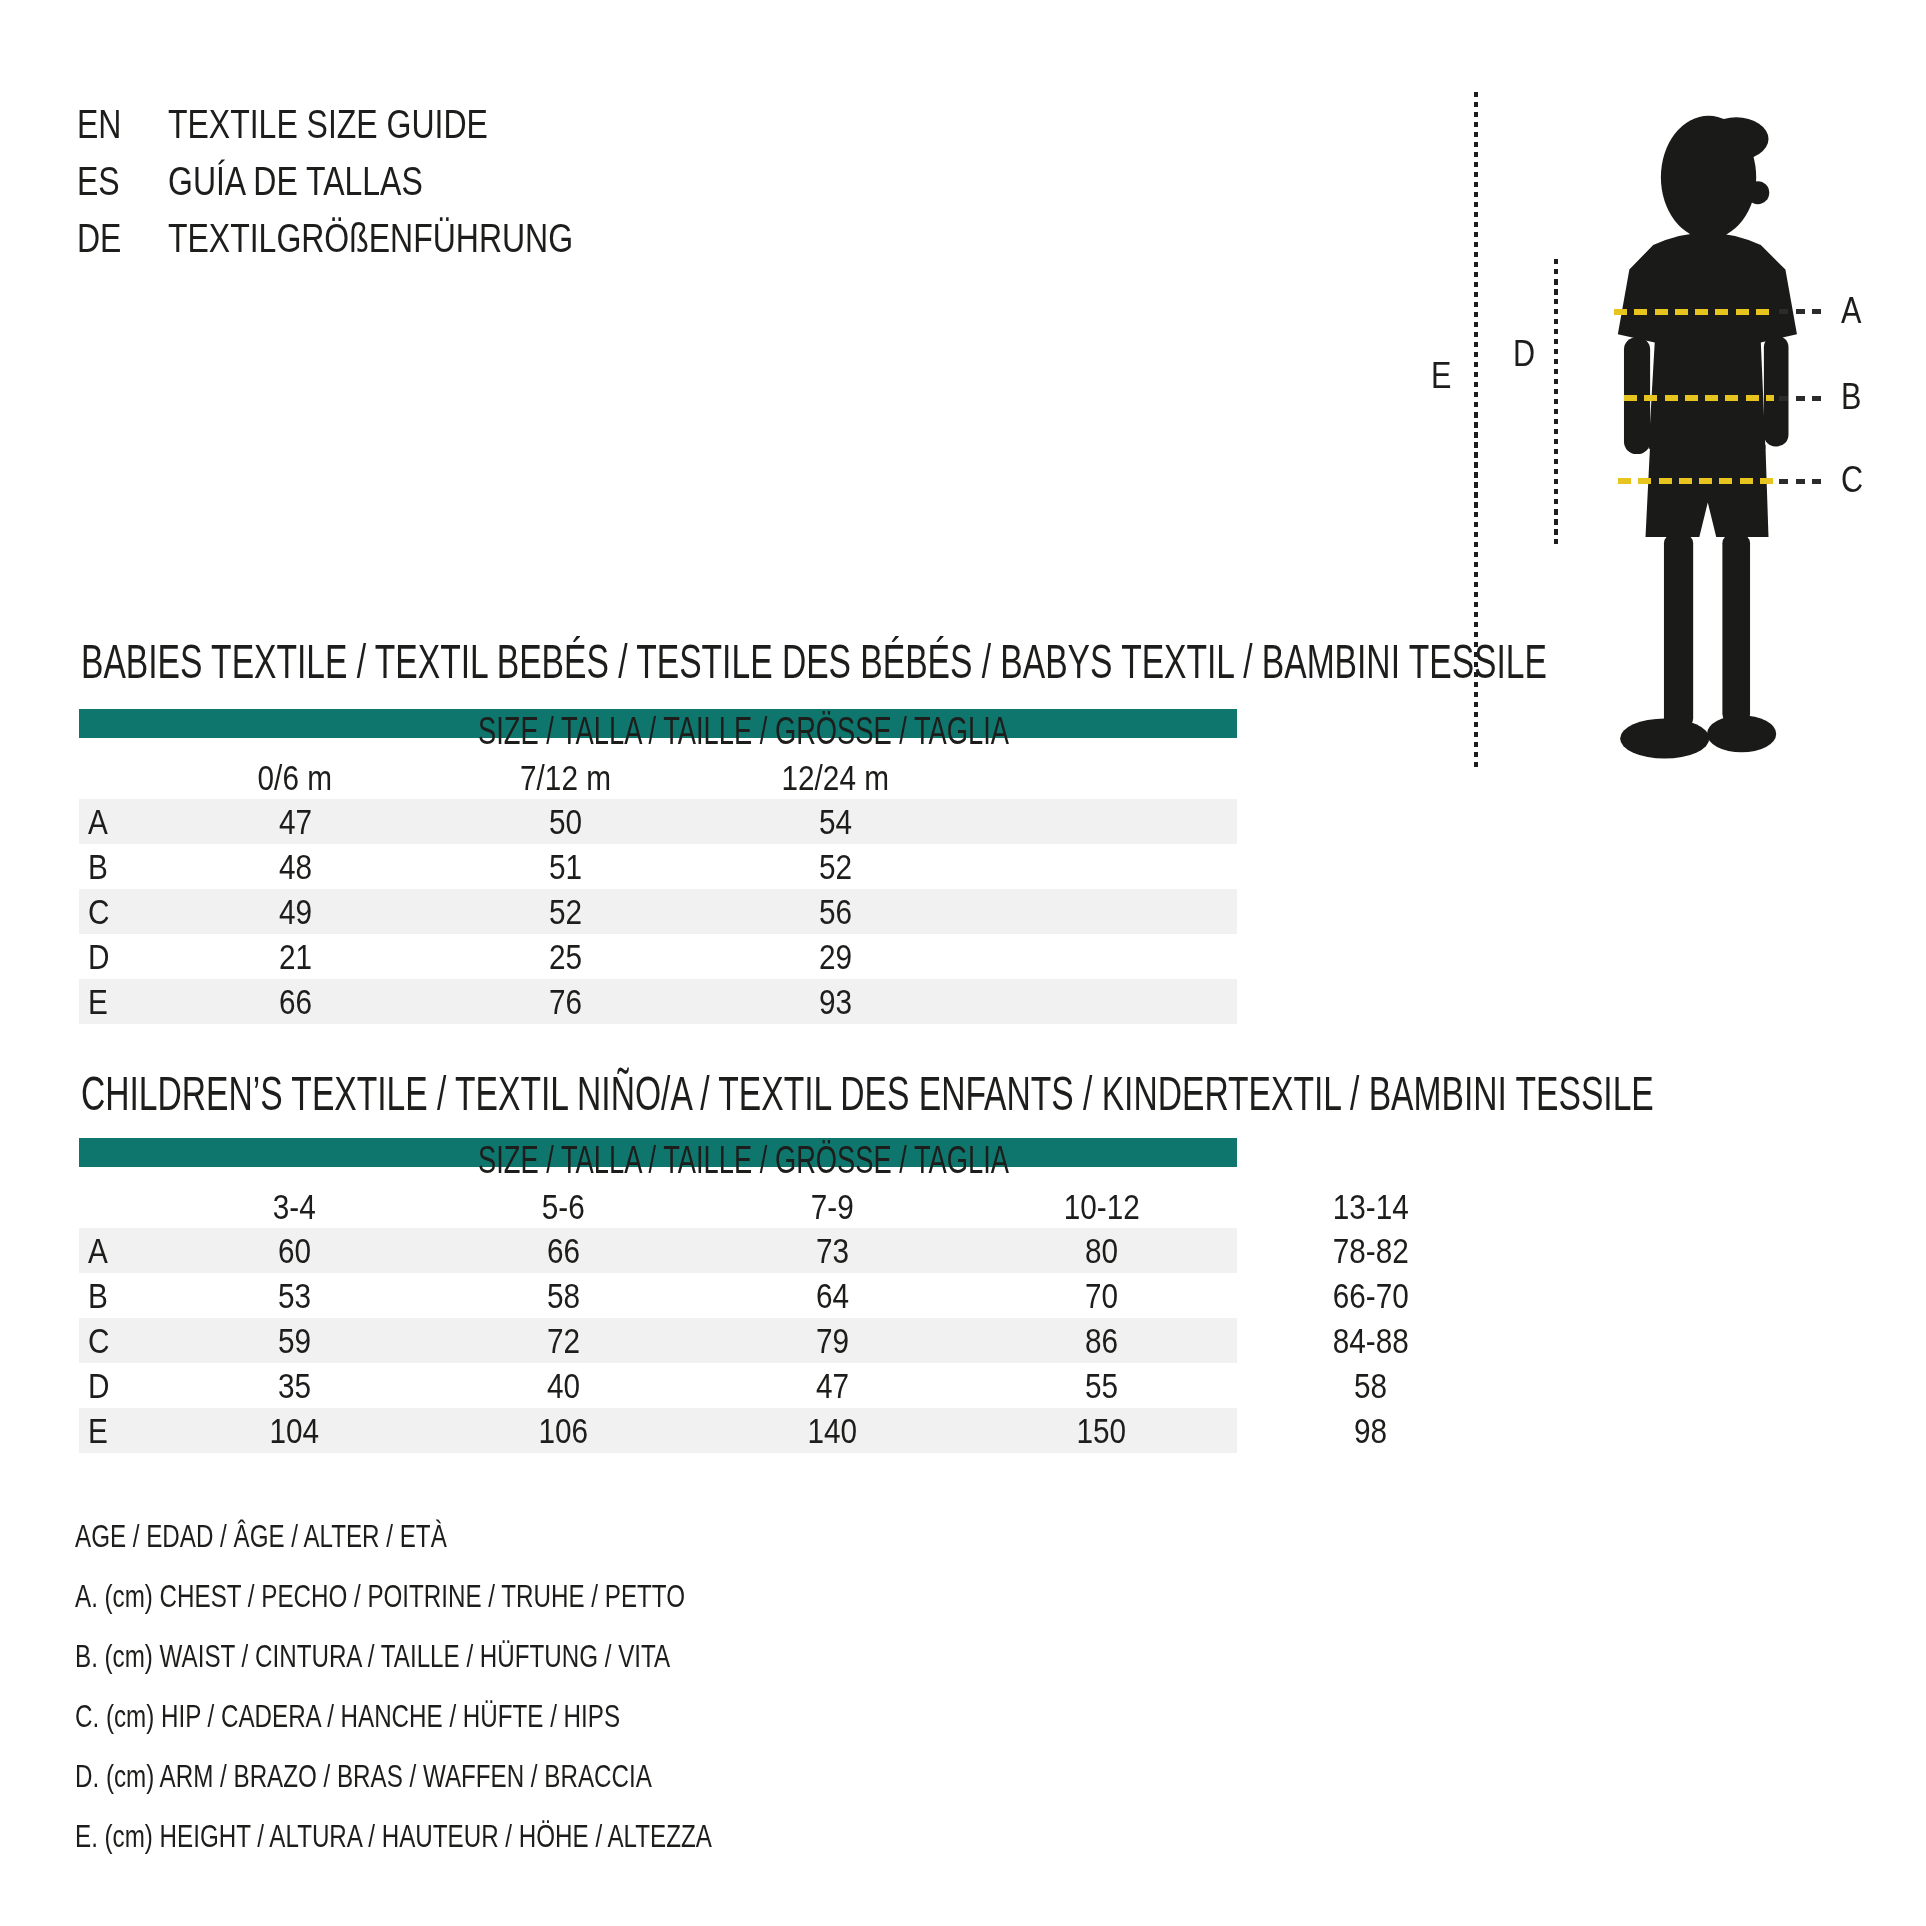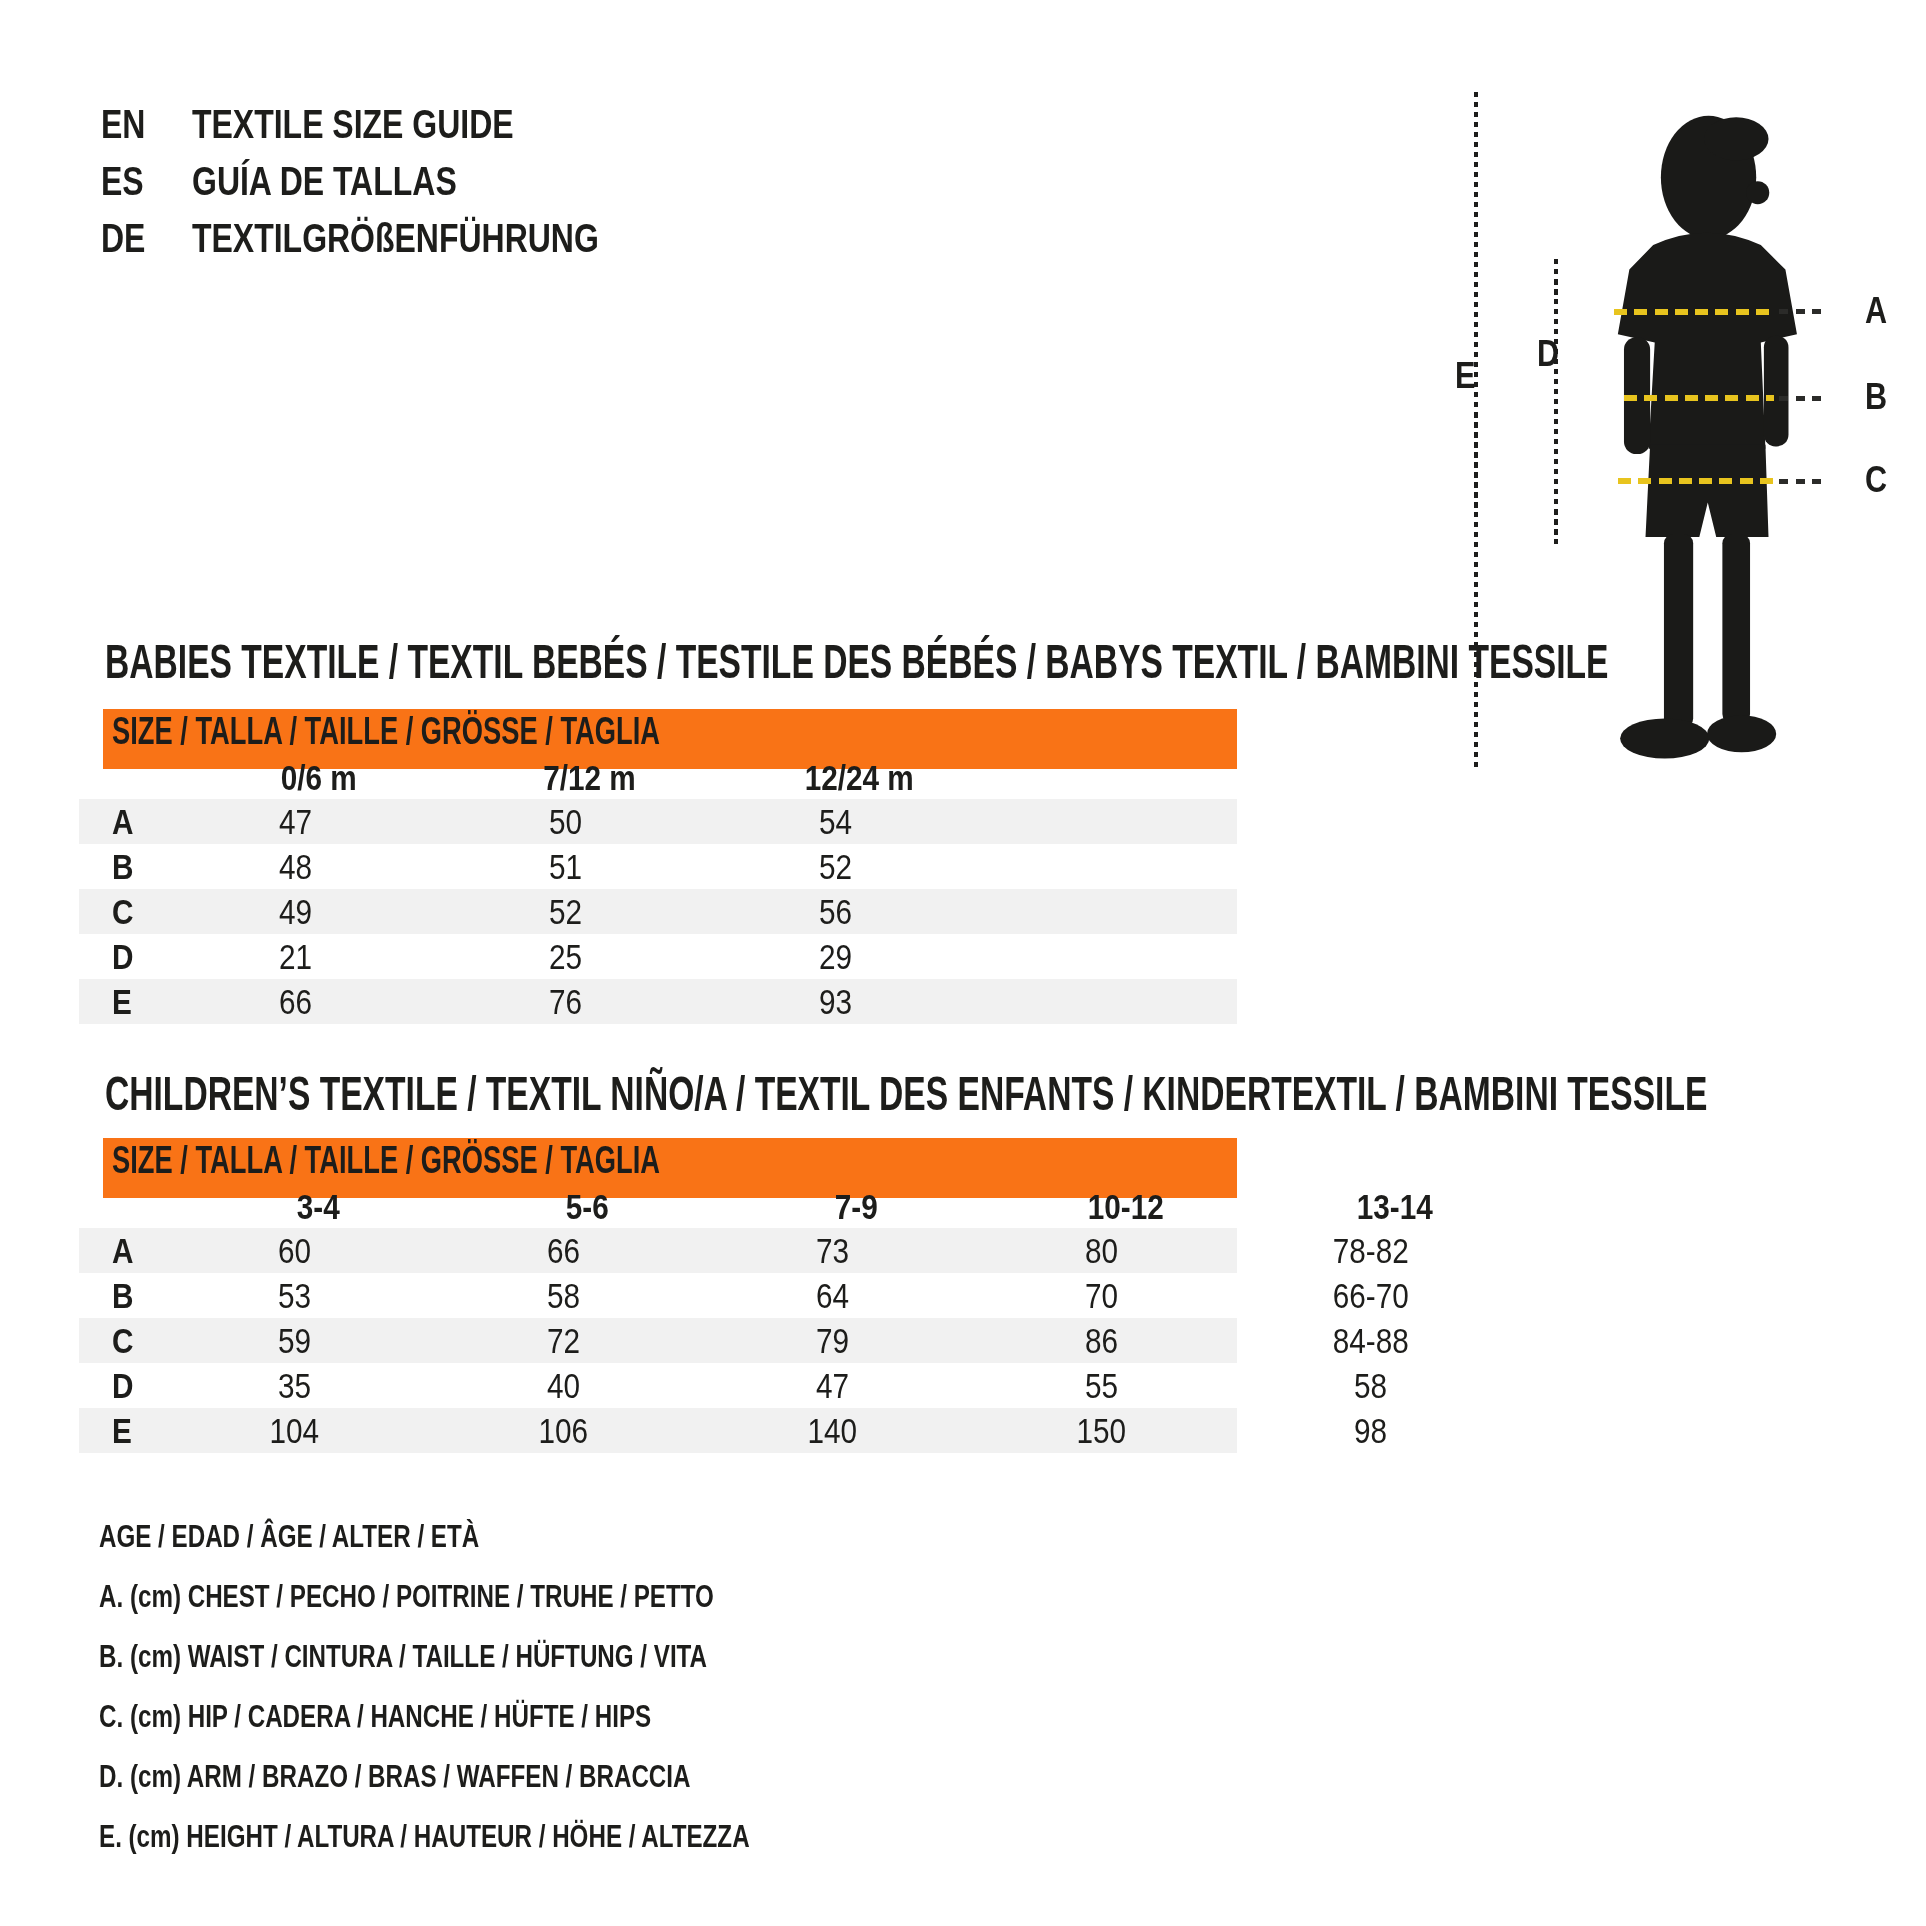--- a/index.html
+++ b/index.html
@@ -1,39 +1,39 @@
 <!DOCTYPE html>
 <html style="font-size:10px"><head>
 <meta charset="utf-8">
 <style>
   html,body{margin:0;padding:0;}
   body{
     width:1926px;height:1926px;background:#ffffff;position:relative;
     font-family:"Liberation Sans",sans-serif;color:#1d1d1b;overflow:hidden;
   }
   .abs{position:absolute;}
-  .b{font-weight:bold;margin-left:24px;}
+  .b{font-weight:normal;}
   
   .t70{display:inline-block;transform:scaleX(.70);transform-origin:0 50%;white-space:nowrap;}
   .t78{display:inline-block;transform:scaleX(.78);transform-origin:0 50%;white-space:nowrap;}
   .t85{display:inline-block;transform:scaleX(.85);transform-origin:0 50%;white-space:nowrap;}
   .t85c{display:inline-block;transform:scaleX(.85);transform-origin:50% 50%;white-space:nowrap;}
 
   
   .header-block{top:96px;left:77px;font-size:41px;}
   .hrow{height:57px;line-height:57px;white-space:nowrap;}
   .hcode{display:inline-block;width:91px;vertical-align:top;}
 
   
   .section-heading{left:81px;font-size:48px;line-height:41px;white-space:nowrap;}
 
   
   .size-table{left:79px;width:1158px;font-size:35px;}
-  .size-bar{position:absolute;top:0;left:0;right:0;height:60px;background:#f97316;
-            font-size:39px;line-height:44px;padding-left:8.6px;box-sizing:border-box;}
+  .size-bar{position:absolute;top:0;left:0;right:0;height:29px;background:#0f766e;
+            font-size:39px;line-height:44px;padding-left:8.6px;box-sizing:border-box;text-align:right;}
   .cols,.trow{position:absolute;left:0;right:0;display:grid;align-items:center;gap:48px;}
   .g3{grid-template-columns:57px 222px 222px 222px 1fr;}
   .g5{grid-template-columns:57px 221px 221px 221px 221px 221px;}
   .cols{top:49px;height:39px;}
   .rows{position:absolute;top:90px;left:0;right:0;}
   .trow{position:relative;height:45px;}
   .trow.odd{background:#f1f1f1;}
   .cell{text-align:center;}
   .rlabel{padding-left:8.6px;}
 

